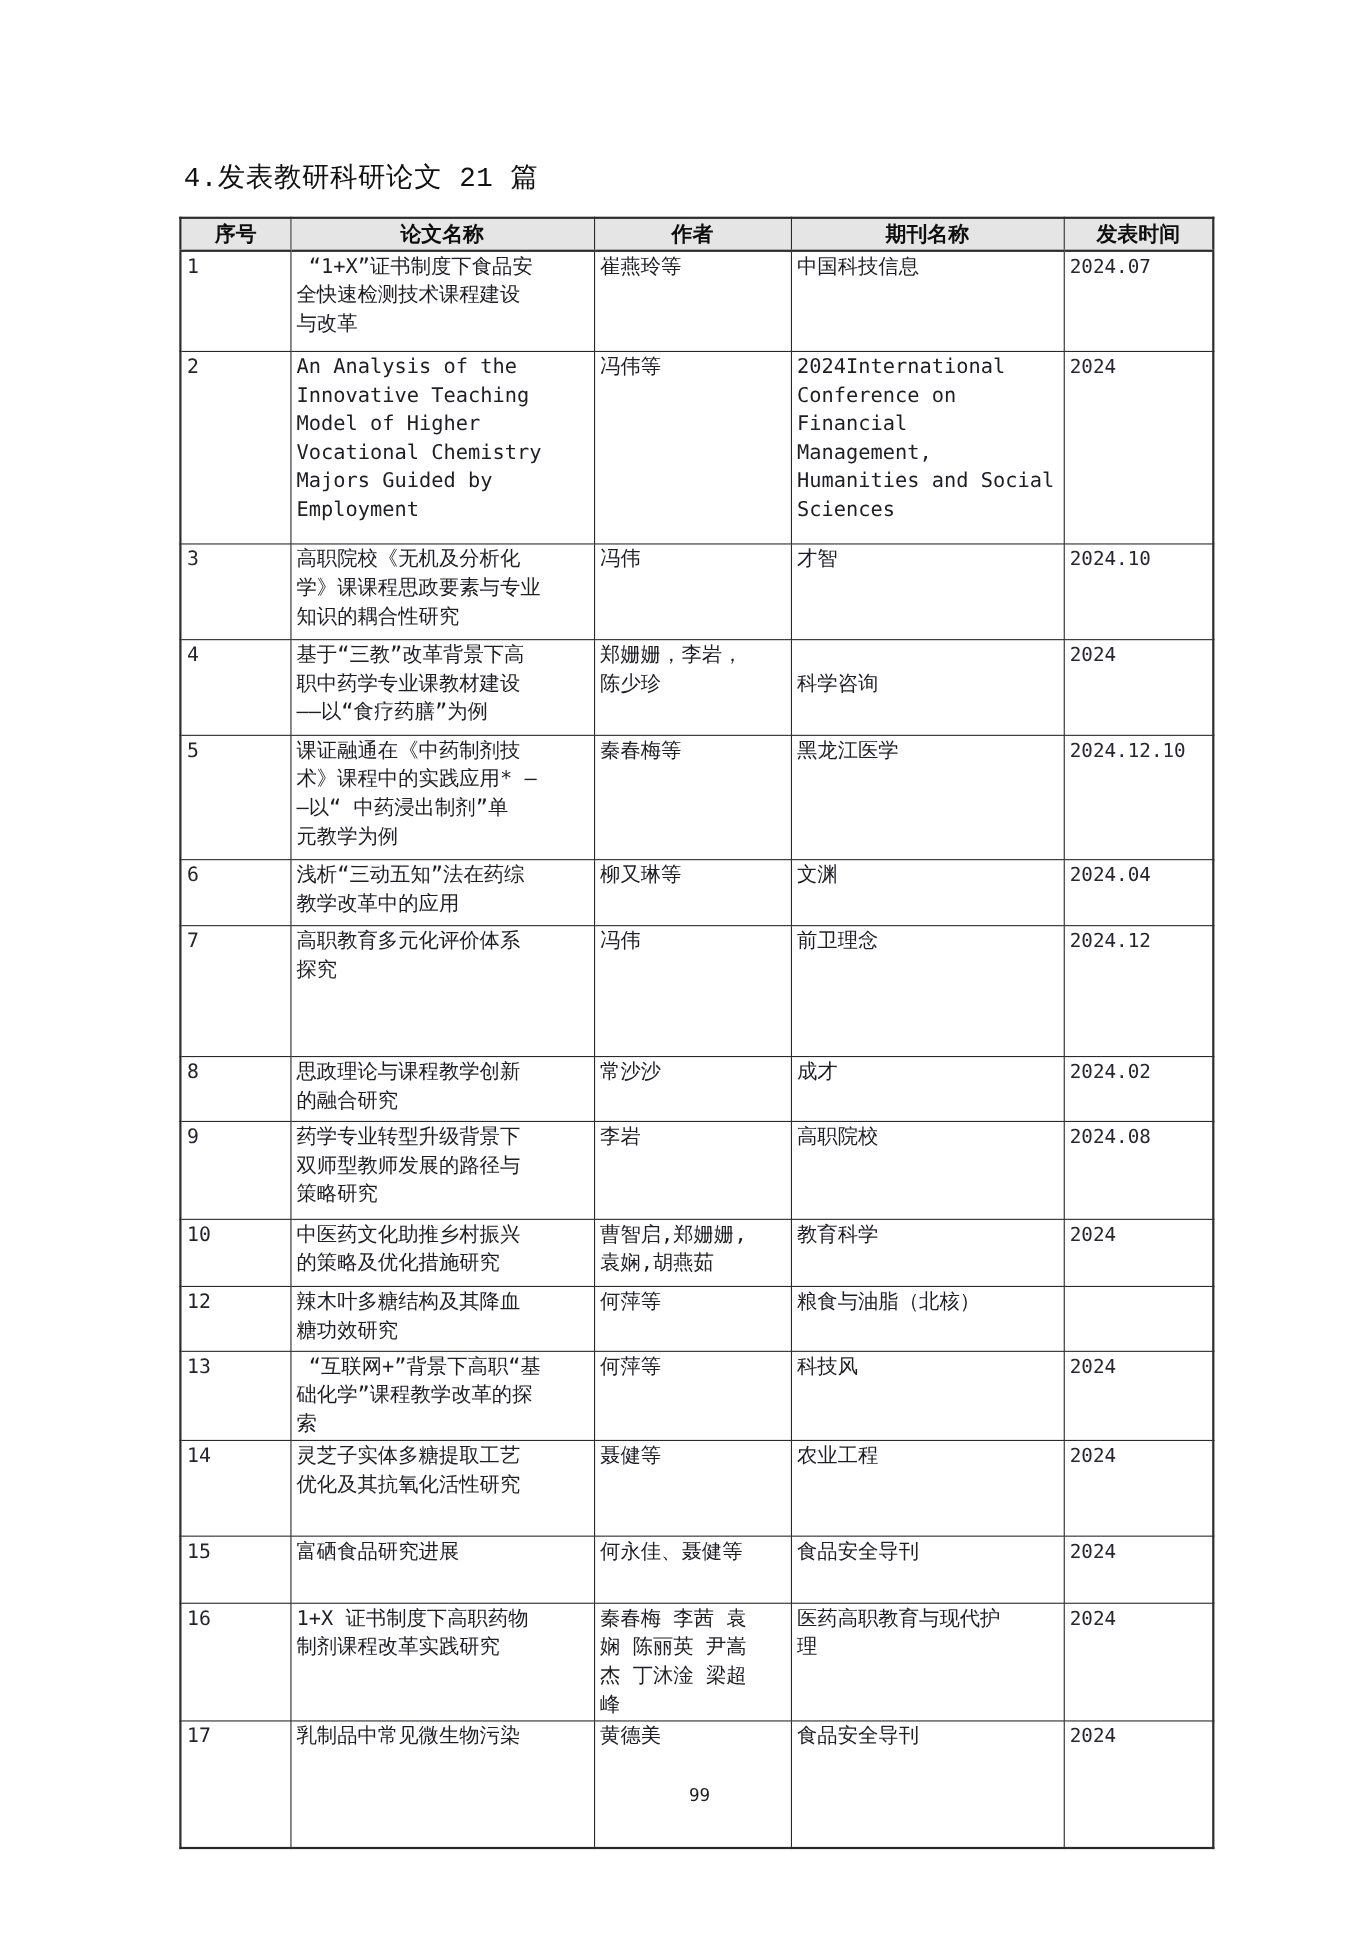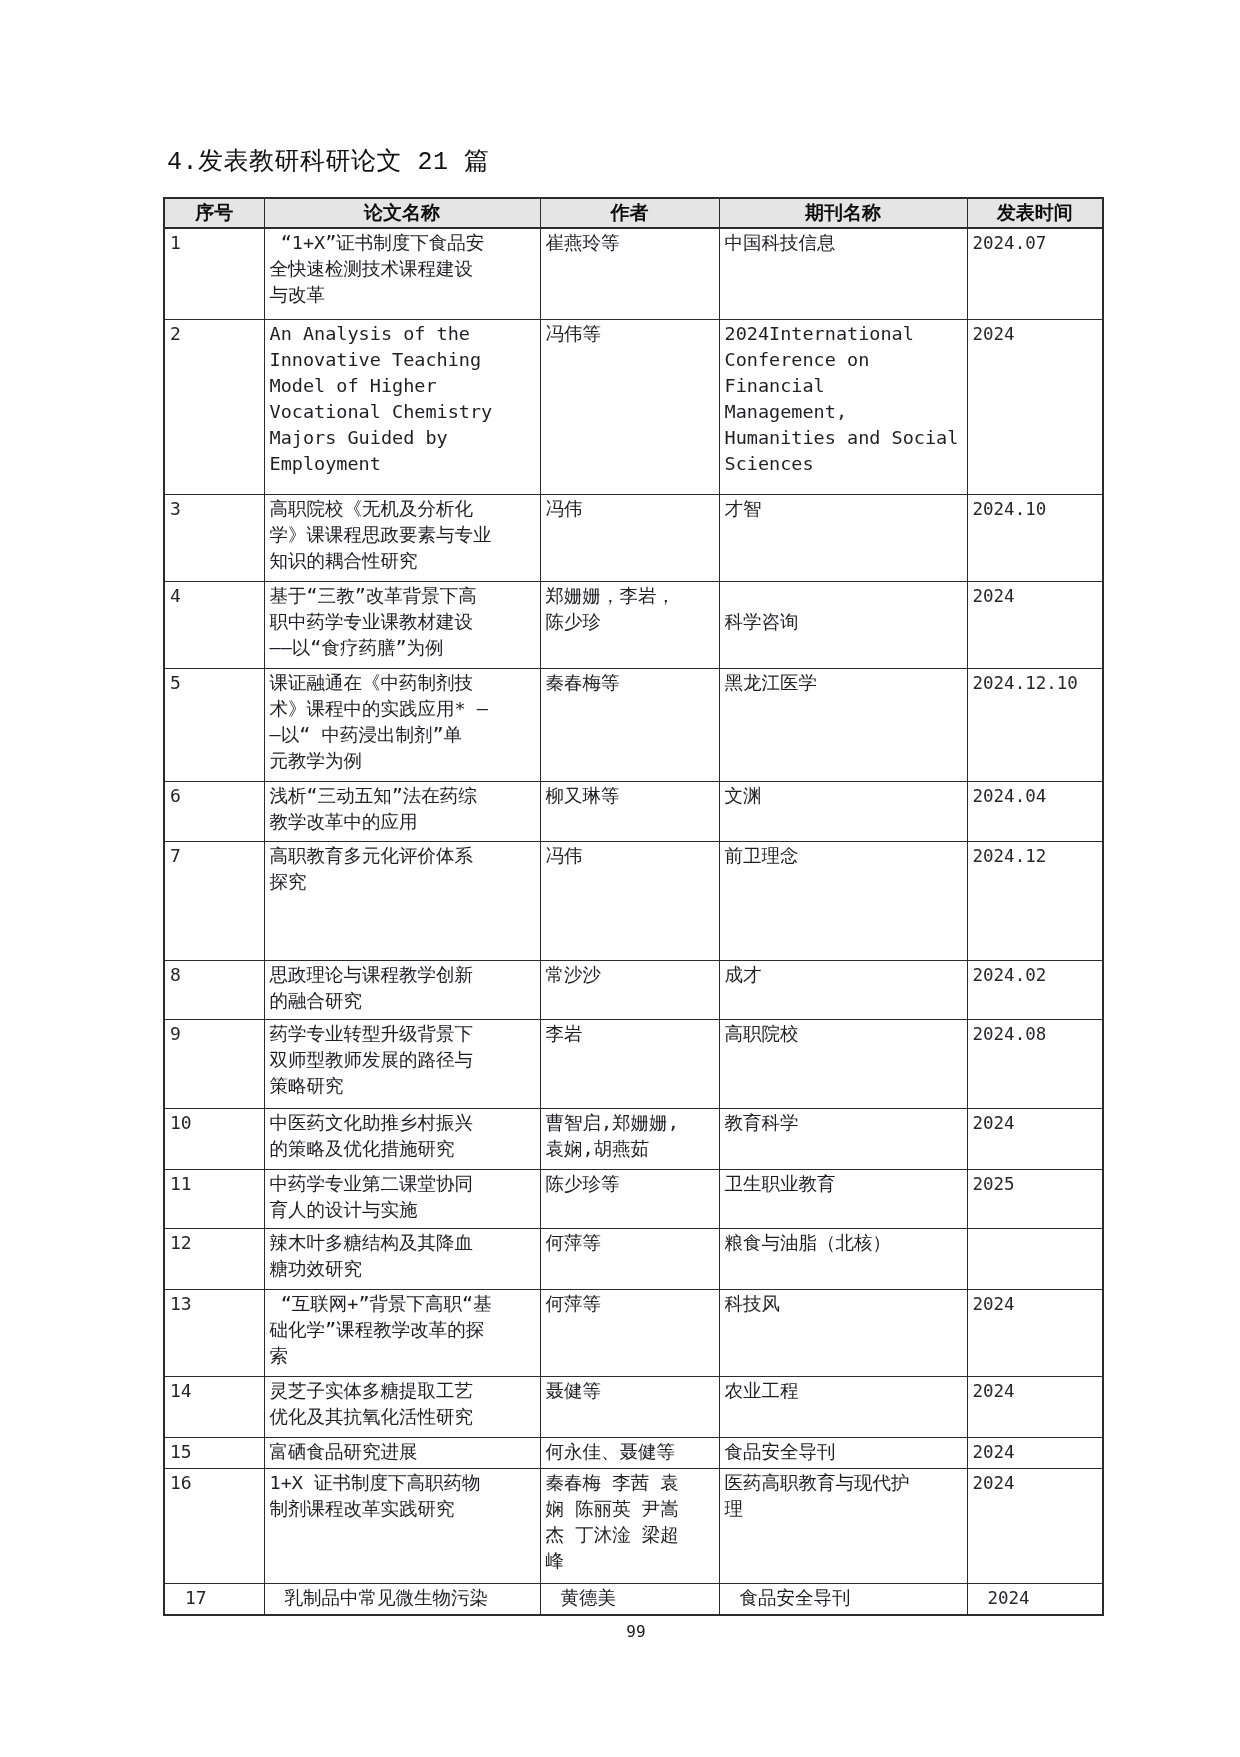--- a/index.html
+++ b/index.html
@@ -197,28 +197,20 @@
         <tr>
     <td class="cell-no">10</td>
     <td class="cell-title">中医药文化助推乡村振兴
 的策略及优化措施研究</td>
     <td class="cell-authors">曹智启,郑姗姗,
 袁娴,胡燕茹</td>
     <td class="cell-journal">教育科学</td>
     <td class="cell-date">2024</td>
   </tr>
         <tr>
-    <td class="cell-no">11</td>
-    <td class="cell-title">中药学专业第二课堂协同
-育人的设计与实施</td>
-    <td class="cell-authors">陈少珍等</td>
-    <td class="cell-journal">卫生职业教育</td>
-    <td class="cell-date">2025</td>
-  </tr>
-        <tr>
     <td class="cell-no">12</td>
     <td class="cell-title">辣木叶多糖结构及其降血
 糖功效研究</td>
     <td class="cell-authors">何萍等</td>
     <td class="cell-journal">粮食与油脂（北核）</td>
     <td class="cell-date"></td>
   </tr>
         <tr>
     <td class="cell-no">13</td>
     <td class="cell-title"> “互联网+”背景下高职“基

